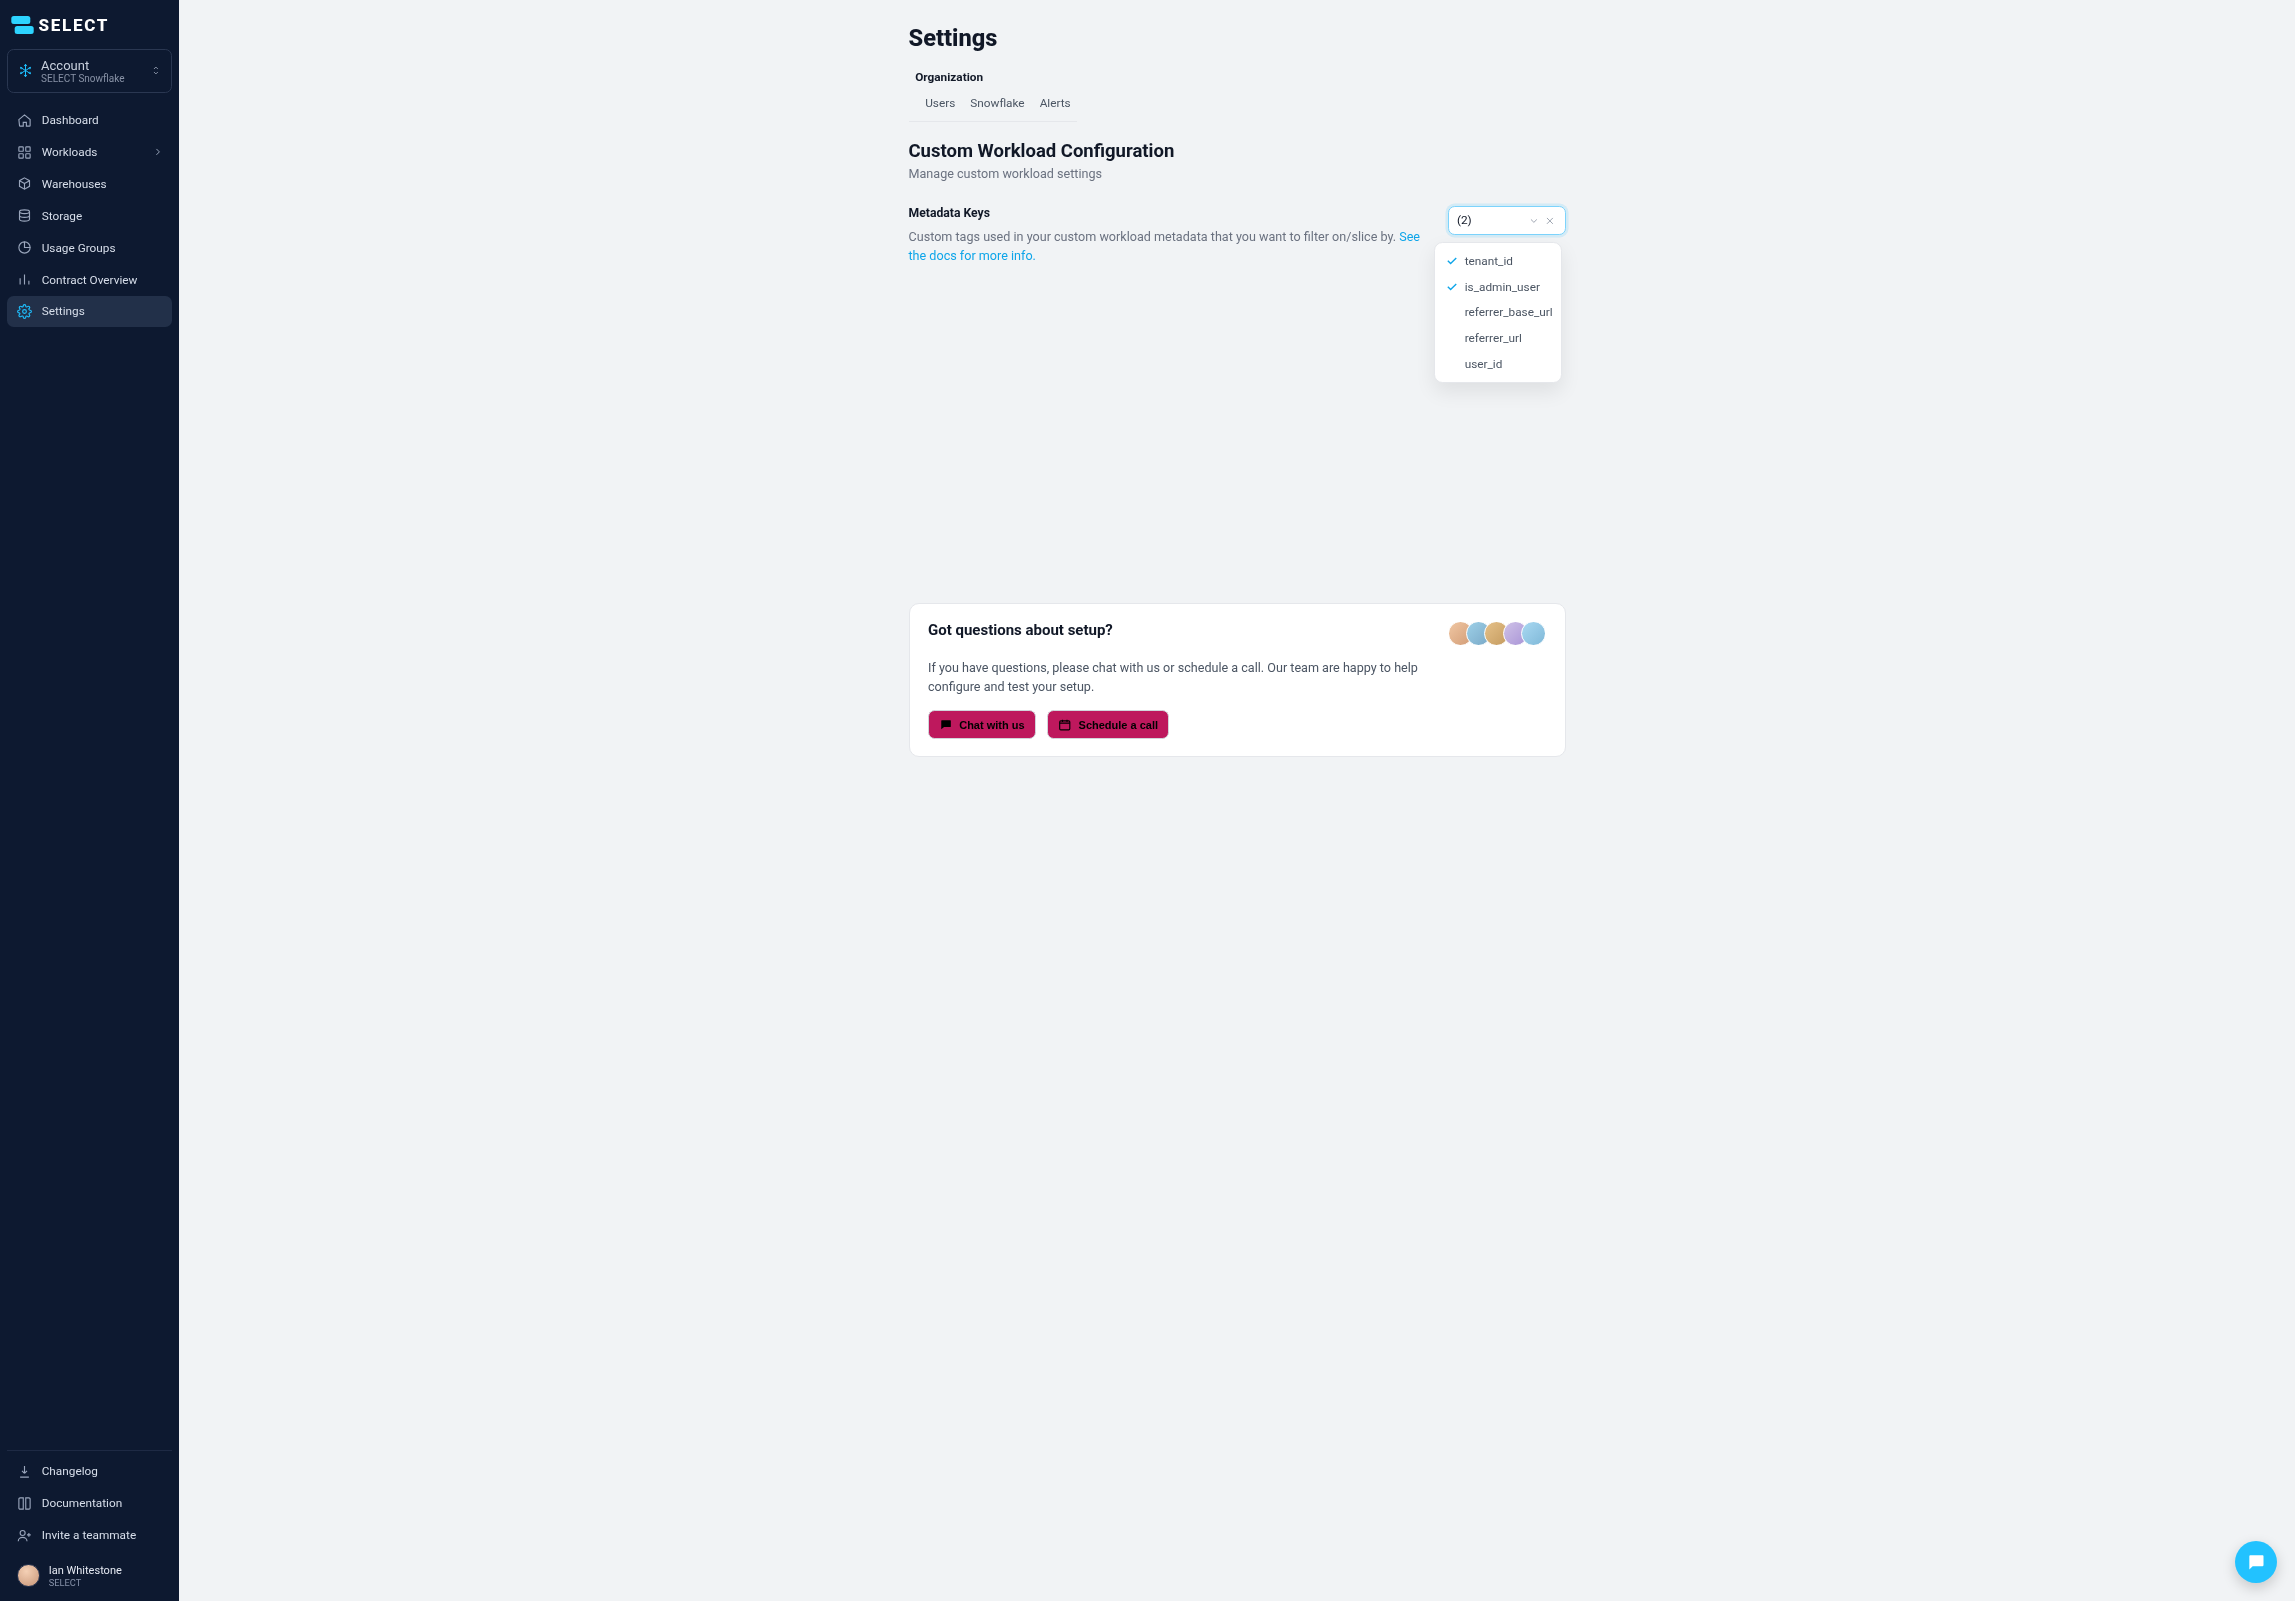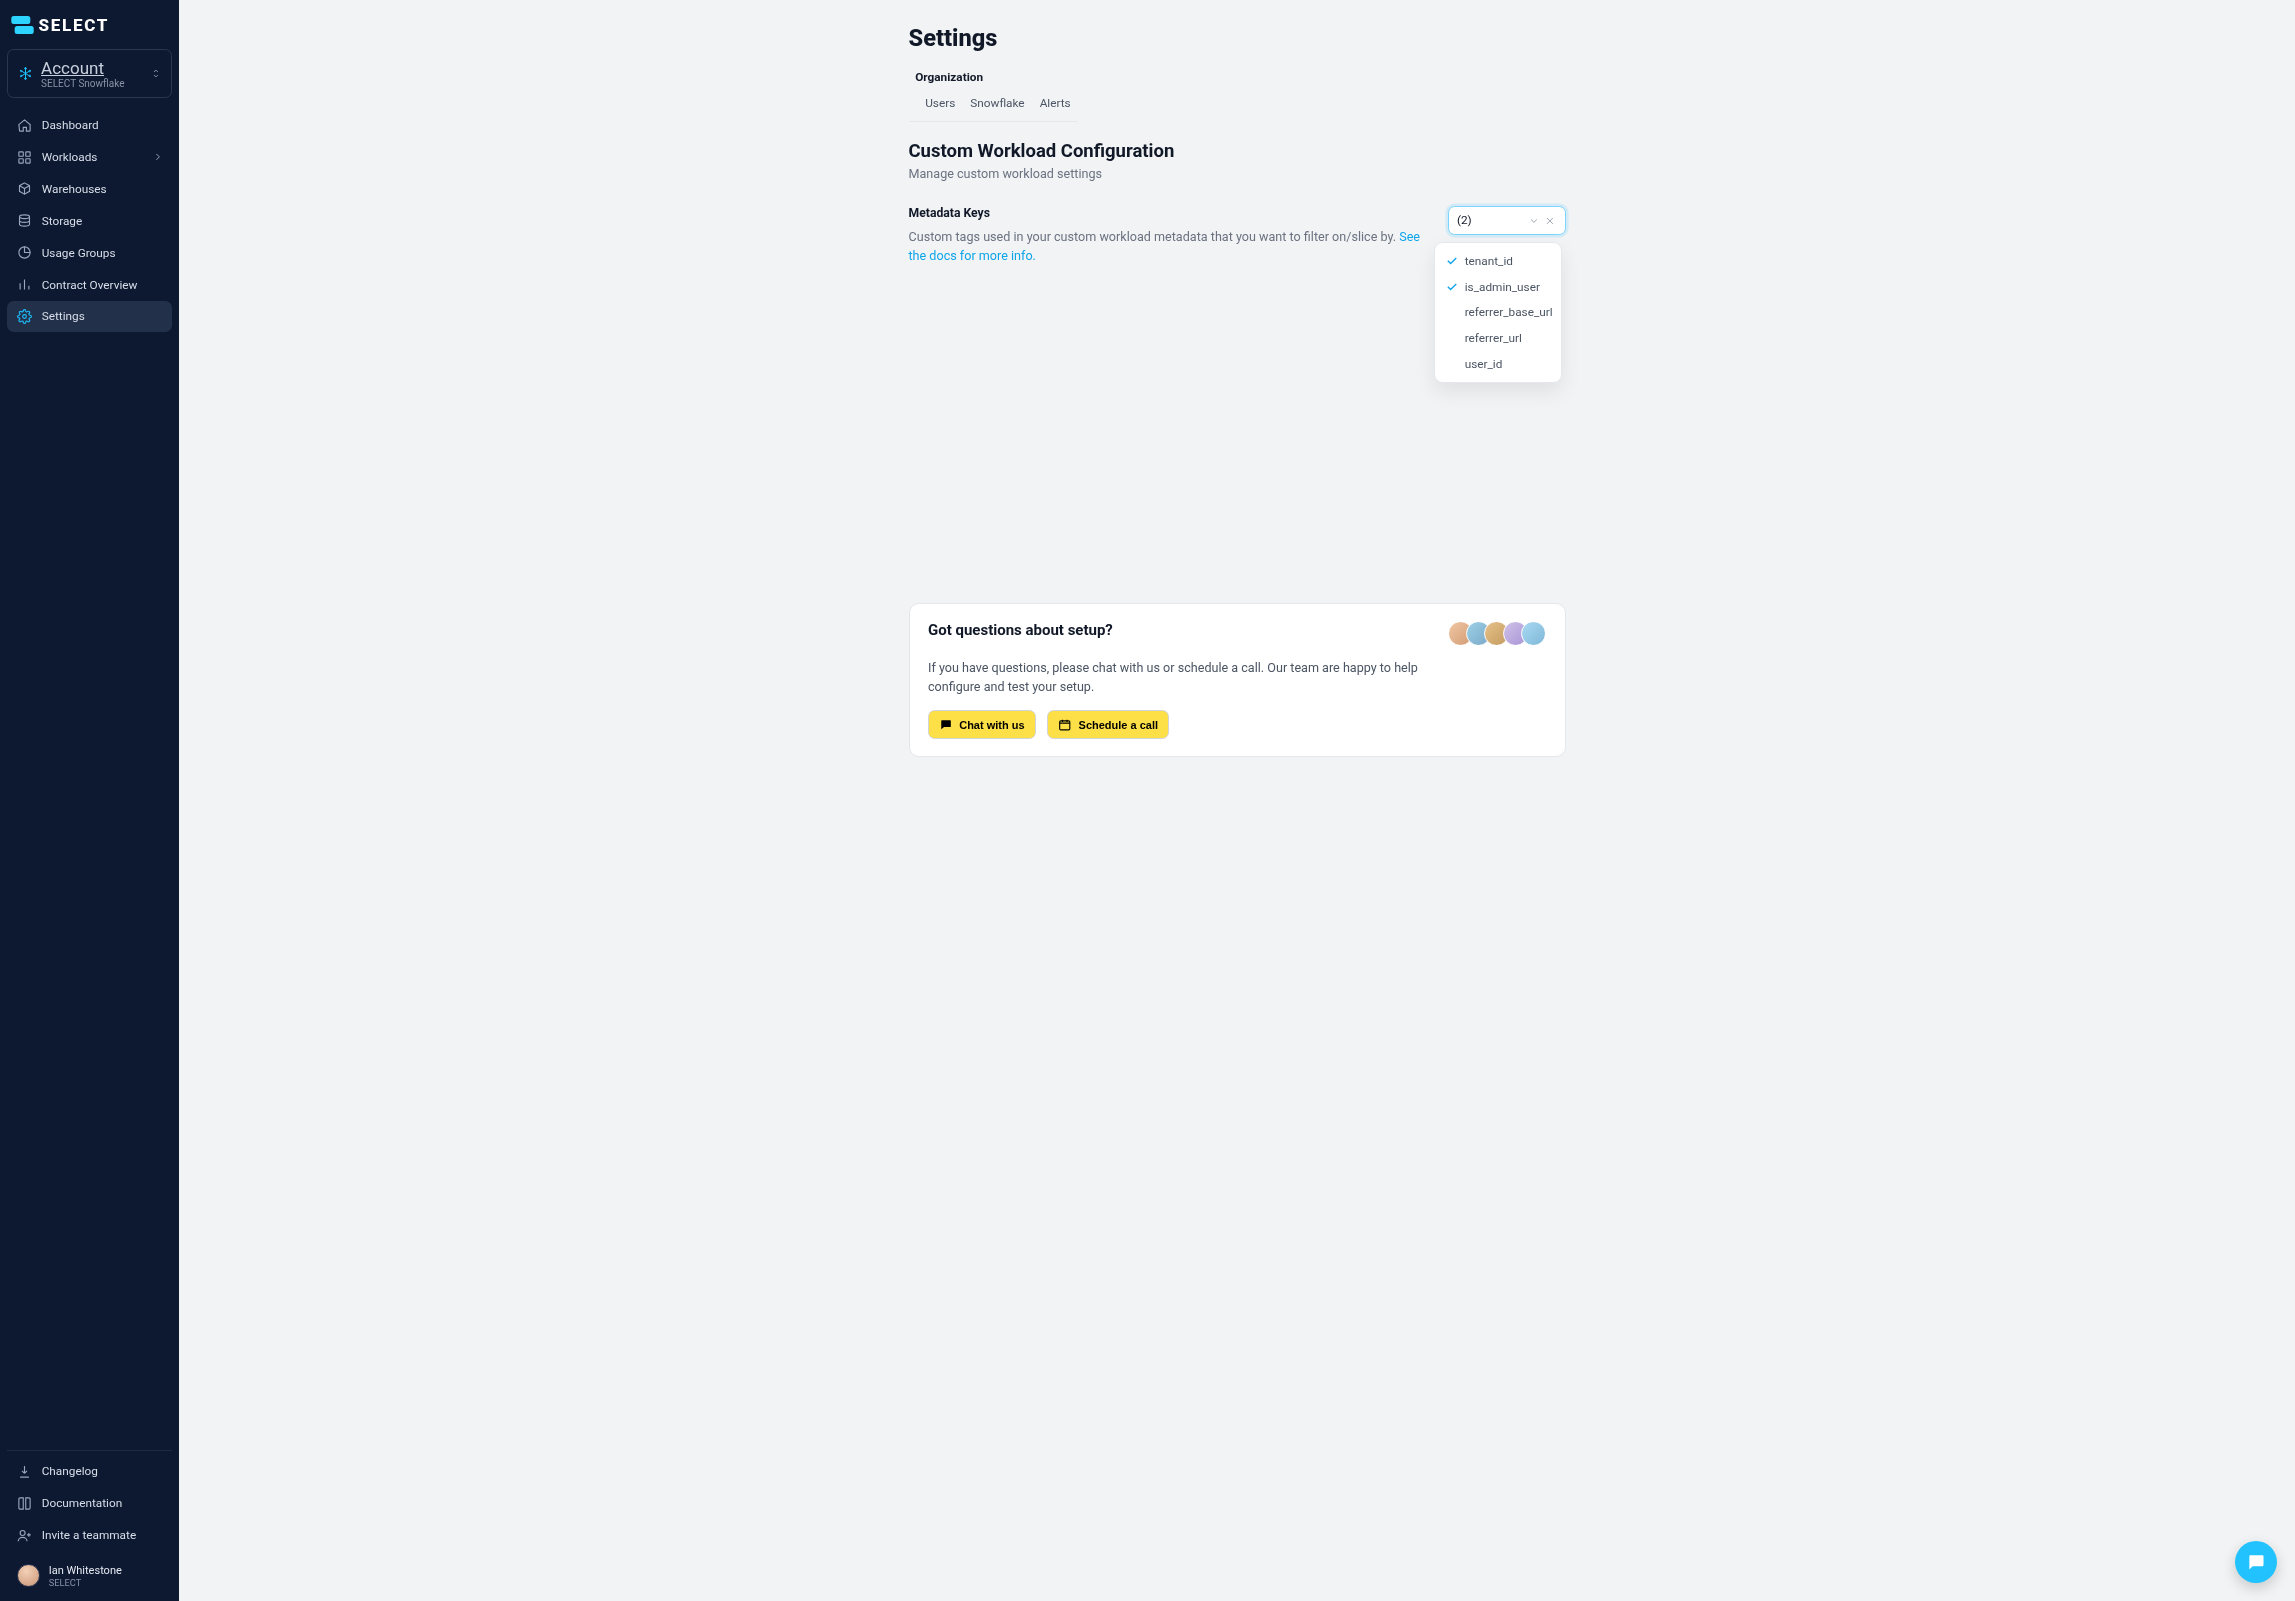--- a/index.html
+++ b/index.html
@@ -46,21 +46,21 @@
 .account-box{
   border:0.8px solid #2a3751;
   border-radius:6.7px;
   padding:8.4px 10px;
   margin:0 0 11.8px;
   display:flex;align-items:center;gap:8.4px;
   position:relative;
 }
 .snow-icon{color:var(--accent-blue);}
 .account-labels{flex:1;overflow:hidden;}
-.account-title{font-size:17px;color:#c8d0dd;text-decoration:underline;}
+.account-title{font-size:13px;color:#c8d0dd;}
 .account-sub{font-size:10px;color:#8892a6;white-space:nowrap;overflow:hidden;text-overflow:ellipsis;}
 .updown{color:#8892a6;}
 
 .nav{display:flex;flex-direction:column;gap:1.7px;}
 .nav-item{
   display:flex;align-items:center;gap:10px;
   padding:7.6px 10px;border-radius:6.7px;
   color:#d7deea;font-size:11.8px;
   cursor:pointer;position:relative;
 }
@@ -138,21 +138,21 @@
   width:25px;height:25px;border-radius:50%;border:1.7px solid #fff;margin-left:-6.7px;
 }
 .av1{background:linear-gradient(135deg,#f0c7a3,#d29c76);}
 .av2{background:linear-gradient(135deg,#9dd0e8,#7aa9c7);}
 .av3{background:linear-gradient(135deg,#e6c189,#c49b5f);}
 .av4{background:linear-gradient(135deg,#cfc2e8,#a994d6);}
 .av5{background:linear-gradient(135deg,#a9d9f2,#7fb8d8);}
 .help-desc{color:#4b5563;font-size:12.6px;line-height:1.55;margin:11.8px 0 13.5px;max-width:539px;}
 .help-actions{display:flex;gap:11.8px;}
 .btn{
-  border:0.8px solid #d1d5db;background:#fde047;border-radius:6.7px;padding:6.7px 10px;
+  border:0.8px solid #d1d5db;background:#be185d;border-radius:6.7px;padding:6.7px 10px;
   display:flex;align-items:center;gap:6.7px;font-size:11px;font-weight:600;cursor:pointer;
 }
 
 
 .chat-bubble{
   position:fixed;right:18.5px;bottom:18.5px;width:42px;height:42px;border-radius:50%;
   background:#22c2ff;display:flex;align-items:center;justify-content:center;color:#fff;
   box-shadow:0 5px 13.5px rgba(0,0,0,.18);cursor:pointer;
 }
 

